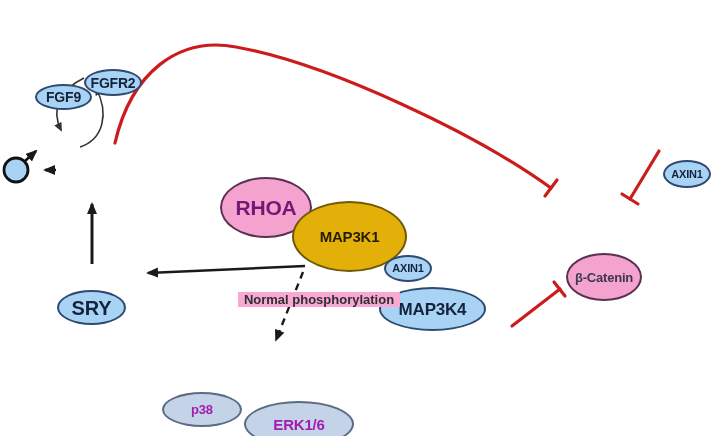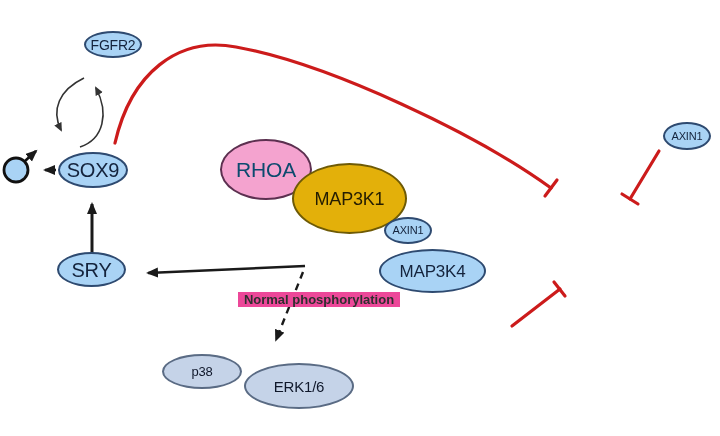--- a/index.html
+++ b/index.html
@@ -3,31 +3,31 @@
 <meta charset="utf-8">
 <style>
   html,body{margin:0;padding:0;background:#fff;}
   .stage{
     position:relative;width:720px;height:436px;background:#ffffff;overflow:hidden;
     font-family:"Liberation Sans","DejaVu Sans",sans-serif;
   }
   .layer{position:absolute;left:0;top:0;width:720px;height:436px;}
   .node{
     position:absolute;display:flex;align-items:center;justify-content:center;
-    border-radius:50%;font-weight:normal;line-height:1;
-    box-sizing:border-box;z-index:2;letter-spacing:-0.2px;
+    border-radius:50%;font-weight:bold;line-height:1;
+    box-sizing:border-box;z-index:2;letter-spacing:-0.2px;margin-top:38px;
   }
   .blue{background:#a9d3f5;border:2px solid #2e4a70;color:#14233c;}
-  .pink{background:#f4a3cf;border:2px solid #5c3050;color:#0c4a6e;}
+  .pink{background:#f4a3cf;border:2px solid #5c3050;color:#701a75;}
   .gold{background:#e3b00a;border:2px solid #6e5a05;color:#241d02;}
-  .grayblue{background:#c5d3e8;border:2px solid #5a6b84;color:#0f172a;}
+  .grayblue{background:#c5d3e8;border:2px solid #5a6b84;color:#a21caf;}
   .rock-text{color:#8b2f62;}
   .bcat-text{color:#3c3750;}
   .caption{
-    position:absolute;z-index:3;background:#ec4899;color:#2f2f2f;
+    position:absolute;z-index:3;background:#f9a8d4;color:#2f2f2f;
     font-weight:bold;text-align:center;
   }
   svg{display:block;}
 </style>
 </head>
 <body>
 
 <div class="stage">
 
   <svg class="layer" viewBox="0 0 720 436">
@@ -58,28 +58,29 @@
       <path d="M 115 143 C 131 73 178 36 236 47 C 330 64 478 135 551 188"></path>
       <line x1="545" y1="196" x2="557" y2="180"></line>
       <line x1="659" y1="151" x2="630" y2="199"></line>
       <line x1="622" y1="194" x2="638" y2="204"></line>
       <line x1="512" y1="326" x2="560" y2="289"></line>
       <line x1="565" y1="296" x2="554" y2="282"></line>
     </g>
   </svg>
 
   <div class="node blue" style="left:84px;top:31px;width:58px;height:27px;font-size:14px;">FGFR2</div>
-  <div class="node blue" style="left:58px;top:152px;width:70px;height:36px;font-size:20px;">SOX9</div>
+  <div class="node blue" style="left:35px;top:46px;width:57px;height:26px;font-size:14px;">FGF9</div>
   <div class="node blue" style="left:57px;top:252px;width:69px;height:35px;font-size:20px;">SRY</div>
 
   <div class="node pink" style="left:220px;top:139px;width:92px;height:61px;font-size:21px;">RHOA</div>
-  <div class="node gold" style="left:292px;top:163px;width:115px;height:71px;font-size:18px;">MAP3K1</div>
+  <div class="node gold" style="left:292px;top:163px;width:115px;height:71px;font-size:15px;">MAP3K1</div>
   <div class="node blue" style="left:384px;top:217px;width:48px;height:27px;font-size:11px;">AXIN1</div>
   <div class="node blue" style="left:379px;top:249px;width:107px;height:44px;font-size:17px;">MAP3K4</div>
 
   <div class="node blue" style="left:663px;top:122px;width:48px;height:28px;font-size:11px;">AXIN1</div>
+  <div class="node pink bcat-text" style="left:566px;top:215px;width:76px;height:48px;font-size:13px;">β-Catenin</div>
 
   <div class="node grayblue" style="left:162px;top:354px;width:80px;height:35px;font-size:13px;">p38</div>
   <div class="node grayblue" style="left:244px;top:363px;width:110px;height:46px;font-size:15px;">ERK1/6</div>
 
   <div class="caption" style="left:238px;top:292px;width:162px;font-size:13px;">Normal phosphorylation</div>
 
 </div>
 
 </body></html>

